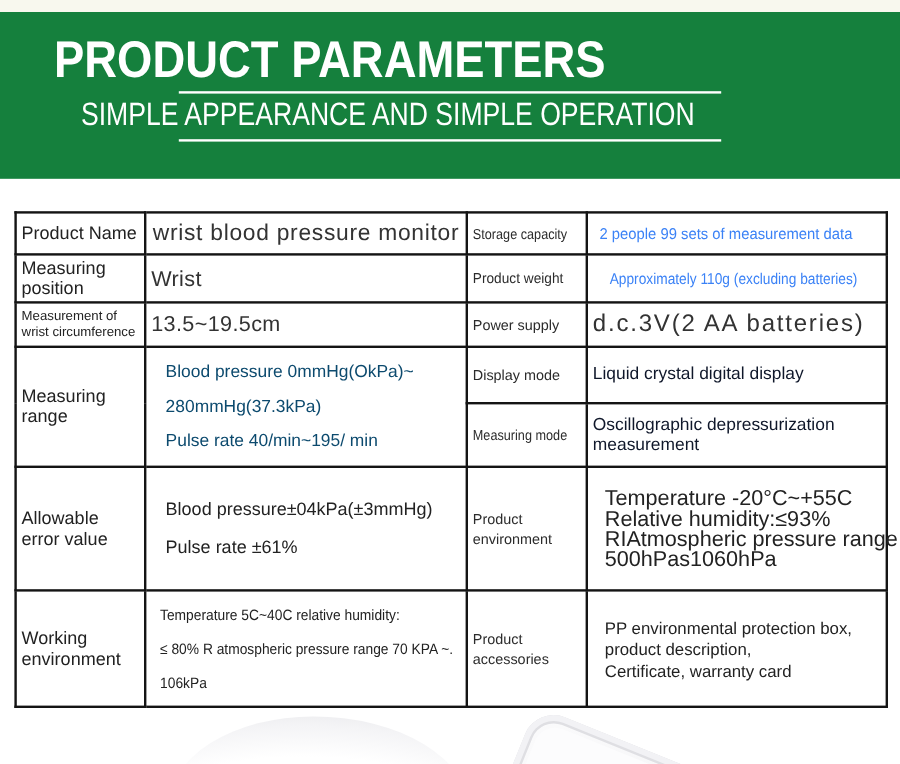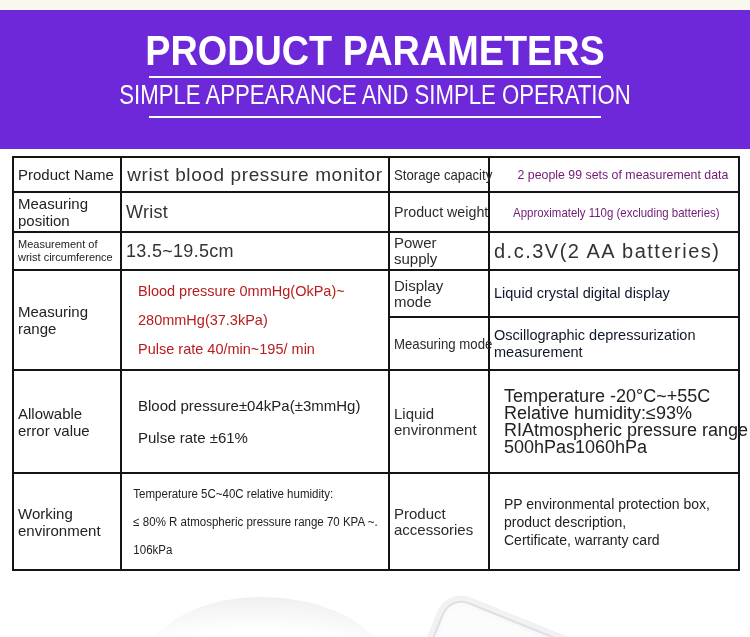--- a/index.html
+++ b/index.html
@@ -10,68 +10,68 @@
     position:relative;
     overflow:hidden;
     color:#2b2b2b;
   }
   .top-strip {
     position:absolute; left:0; top:0; width:750px; height:10px;
     background:#f8f8ee;
   }
   .banner {
     position:absolute; left:0; top:10px; width:750px; height:139px;
-    background:#6d28d9;
-    text-align:center;
+    background:#15803d;
+    text-align:left;
   }
   .banner-title {
     margin-top:17px;
     font-size:43px; line-height:46px; font-weight:700; color:#ffffff;
     transform:scaleX(0.88); transform-origin:50% 50%;
     white-space:nowrap;
   }
   .banner-rule {
     width:452px; height:2px; background:#ffffff; margin:3px auto 3px auto;
   }
   .banner-rule.second { margin-top:6px; height:2px; }
   .banner-subtitle {
     font-size:27px; line-height:29px; font-weight:400; color:#ffffff;
     transform:scaleX(0.82); transform-origin:50% 50%;
     white-space:nowrap;
   }
   table.specs {
-    position:absolute; left:12px; top:156px;
+    position:absolute; left:12px; top:176px;
     width:726px; table-layout:fixed;
     border-collapse:collapse;
   }
   table.specs td {
     border:2px solid #141414;
     vertical-align:middle;
     padding:2px 4px;
   }
   col.c1 { width:108px; } col.c2 { width:268px; }
   col.c3 { width:100px; } col.c4 { width:250px; }
   tr.r1 { height:35px; } tr.r2 { height:39px; } tr.r3 { height:37px; }
   tr.r4 { height:47px; } tr.r5 { height:53px; }
   tr.r6 { height:103px; } tr.r7 { height:97px; }
   .lbl { font-size:15px; line-height:17px; padding-left:7px; color:#222; }
   .lbl-sm { font-size:11px; line-height:13px; padding-left:4px; }
-  .lbl3 { font-size:15px; line-height:16px; padding-left:6px; }
+  .lbl3 { font-size:12px; line-height:16px; padding-left:6px; }
   .sq { display:inline-block; transform:scaleX(0.88); transform-origin:0 50%; white-space:nowrap; }
   .sq95 { display:inline-block; transform:scaleX(0.95); transform-origin:0 50%; white-space:nowrap; }
   .val-big {
     font-size:19px; letter-spacing:0.6px; text-align:center;
     font-weight:400; color:#333;
   }
   .val-wide { font-size:18px; padding-left:18px; color:#333; letter-spacing:0.3px; }
   .val-power { font-size:20px; padding-left:14px; letter-spacing:1.5px; color:#333; }
-  .val-cond { font-size:13px; text-align:right; color:#701a75; }
+  .val-cond { font-size:13px; text-align:left; color:#3b82f6; }
   .val-cond .sq, .val-cond .sq95 { transform-origin:50% 50%; }
   .val4 { font-size:14.5px; line-height:17px; padding-left:10px; color:#0f172a; }
-  .range-cell div { font-size:14.5px; line-height:29px; padding-left:12px; white-space:nowrap; color:#b91c1c; }
+  .range-cell div { font-size:14.5px; line-height:29px; padding-left:12px; white-space:nowrap; color:#0c4a6e; }
   .err-cell div { font-size:15px; padding-left:12px; white-space:nowrap; color:#222; }
   .err-cell div + div { margin-top:15px; }
   .senv-cell div { font-size:18px; line-height:17px; padding-left:10px; white-space:nowrap; color:#222; }
   .wenv-cell div {
     font-size:12.5px; line-height:28px; padding-left:8px; white-space:nowrap;
     transform:scaleX(0.92); transform-origin:0 50%; color:#222;
   }
   .acc-cell div { font-size:14px; line-height:18px; padding-left:10px; white-space:nowrap; color:#222; }
   
   .device-left {
@@ -142,21 +142,21 @@
     <tr class="r5">
       <td class="lbl3"><span class="sq">Measuring mode</span></td>
       <td class="val4">Oscillographic depressurization measurement</td>
     </tr>
     <tr class="r6">
       <td class="lbl">Allowable error value</td>
       <td class="err-cell">
         <div>Blood pressure±04kPa(±3mmHg)</div>
         <div>Pulse rate ±61%</div>
       </td>
-      <td class="lbl3">Liquid environment</td>
+      <td class="lbl3">Product environment</td>
       <td class="senv-cell">
         <div>Temperature -20°C~+55C</div>
         <div>Relative humidity:≤93%</div>
         <div>RIAtmospheric pressure range</div>
         <div>500hPas1060hPa</div>
       </td>
     </tr>
     <tr class="r7">
       <td class="lbl">Working environment</td>
       <td class="wenv-cell">

